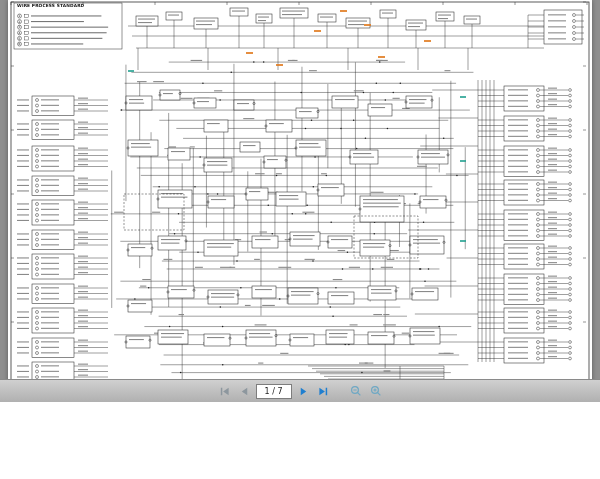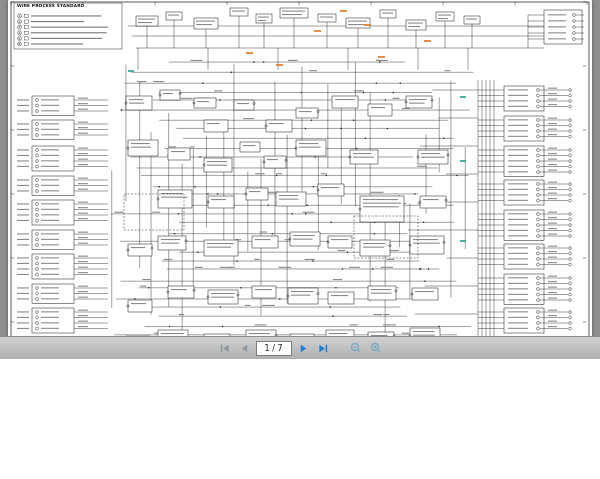--- a/index.html
+++ b/index.html
@@ -1,16 +1,16 @@
 <!DOCTYPE html>
 <html><head>
 <meta charset="utf-8">
 <style>
   html,body{margin:0;padding:0}
-  .viewer{position:relative;width:600px;height:359px;background:#8f8f8f;overflow:hidden;
+  .viewer{position:relative;width:600px;height:402px;background:#8f8f8f;overflow:hidden;
           font-family:"DejaVu Sans",sans-serif}
   .page{position:absolute;left:8px;top:0;width:584px;height:457px;background:#ffffff;
         box-shadow:0 0 5px rgba(0,0,0,.35)}
   .page svg{position:absolute;left:0;top:0}
   .overlay{position:absolute;color:#111;white-space:nowrap;line-height:1}
   #legend-title{left:9px;top:4px;font-size:4.3px;font-weight:bold;letter-spacing:.15px}
   #sheet-title{left:454px;top:424px;width:122px;text-align:center;font-size:6px;font-weight:bold}
   #area-label{left:10px;top:443px;font-size:5px;font-weight:bold}
   .toolbar{position:absolute;left:0;right:0;bottom:0;height:22px;
            background:linear-gradient(#d0d0d0,#b0b0b0);border-top:1px solid #8a8a8a;

